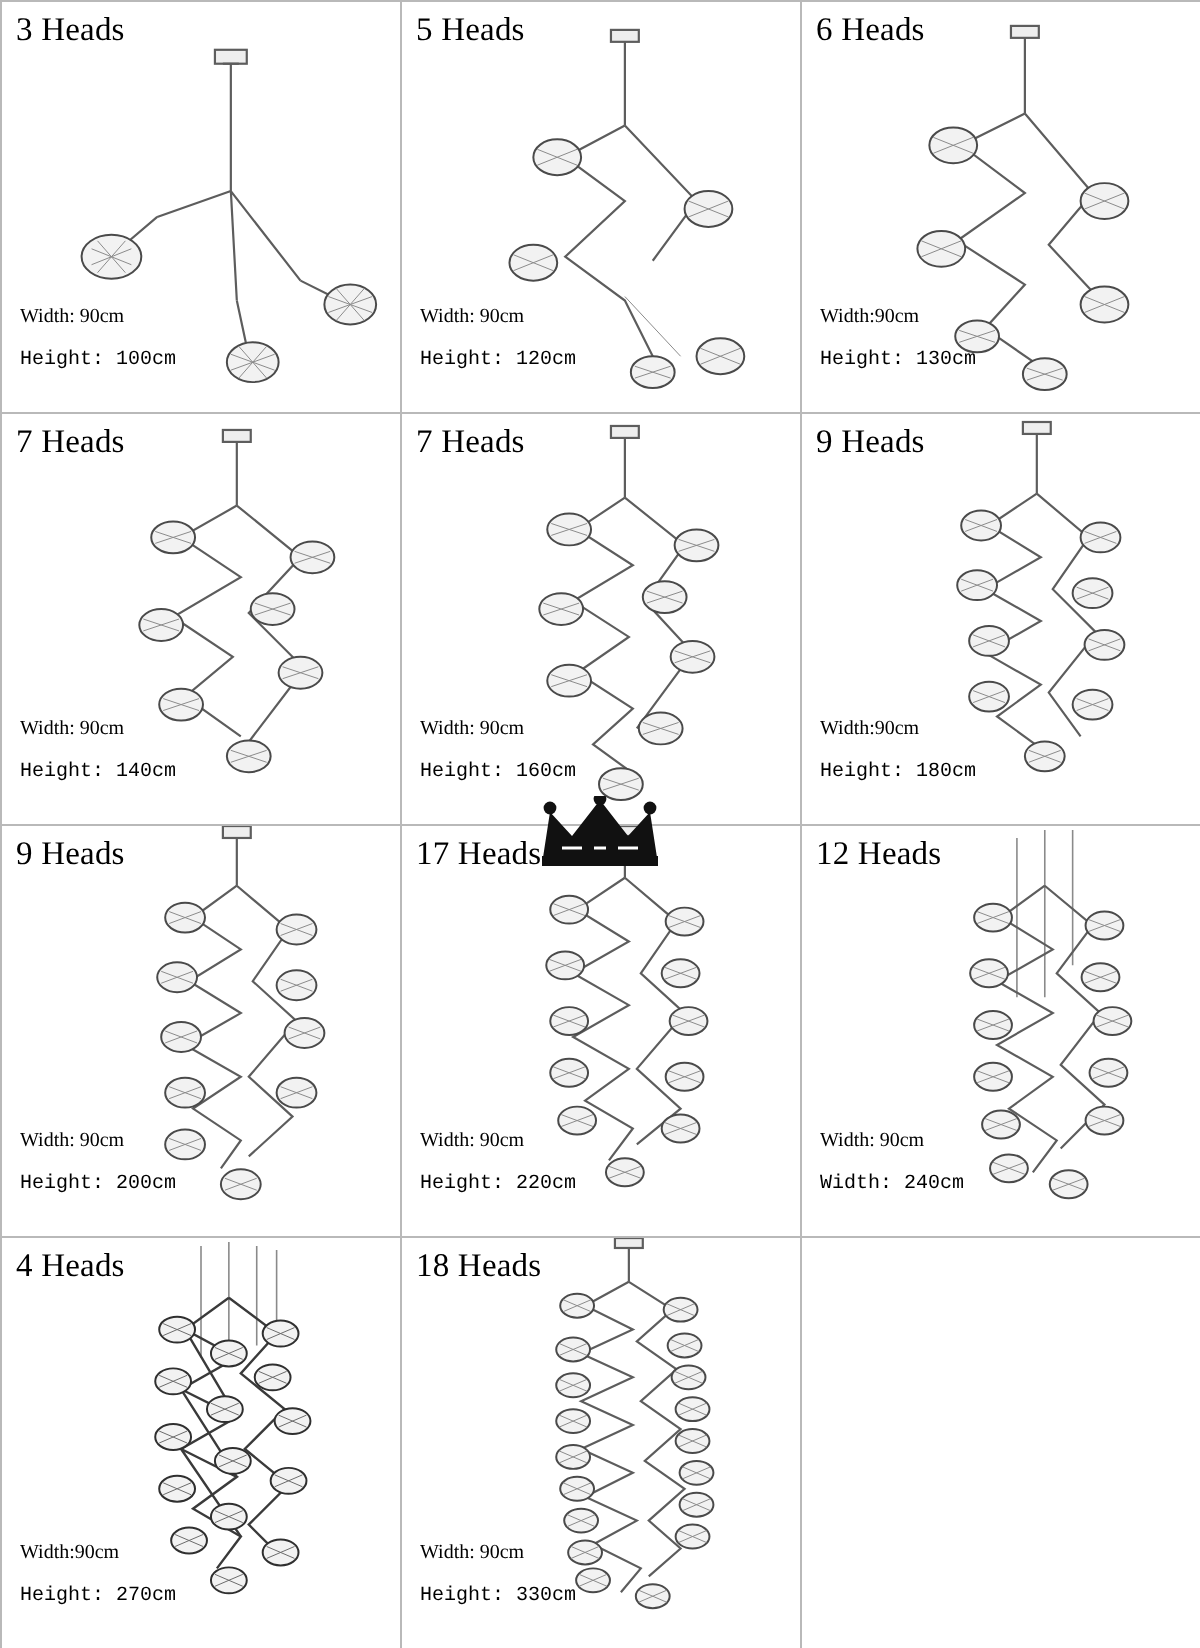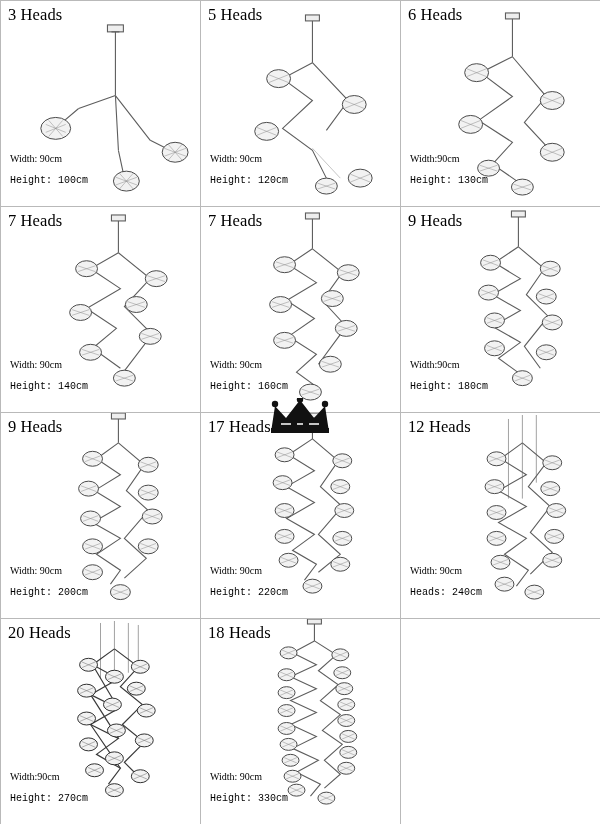--- a/index.html
+++ b/index.html
@@ -406,21 +406,21 @@
             <path d="M146 121 L162 127 M146 127 L162 121"></path>
             <path d="M92 147 L108 153 M92 153 L108 147"></path>
             <path d="M144 145 L160 151 M144 151 L160 145"></path>
             <path d="M96 169 L112 175 M96 175 L112 169"></path>
             <path d="M126 177 L142 183 M126 183 L142 177"></path>
           </g>
         </svg>
       </div>
       <div class="title">12 Heads</div>
       <div class="spec width">Width:  90cm</div>
-      <div class="spec height">Heads: 240cm</div>
+      <div class="spec height">Width: 240cm</div>
     </div>
 
     <div class="cell">
       <div class="art">
         <svg viewBox="0 0 200 206" xmlns="http://www.w3.org/2000/svg">
           <g fill="none" stroke="#8a8a8a" stroke-width="0.8">
             <path d="M100 4 L100 60 M114 2 L114 60 M128 4 L128 54 M138 6 L138 48"></path>
           </g>
           <g fill="none" stroke="#3a3a3a" stroke-width="1.2">
             <path d="M114 30 L92 46 L118 60 L90 76 L118 90 L90 106 L118 120 L96 136 L120 150 L108 166"></path>
@@ -456,21 +456,21 @@
             <path d="M109 109 L123 115 M109 115 L123 109"></path>
             <path d="M81 123 L95 129 M81 129 L95 123"></path>
             <path d="M137 119 L151 125 M137 125 L151 119"></path>
             <path d="M107 137 L121 143 M107 143 L121 137"></path>
             <path d="M87 149 L101 155 M87 155 L101 149"></path>
             <path d="M133 155 L147 161 M133 161 L147 155"></path>
             <path d="M107 169 L121 175 M107 175 L121 169"></path>
           </g>
         </svg>
       </div>
-      <div class="title">20 Heads</div>
+      <div class="title">4 Heads</div>
       <div class="spec width">Width:90cm</div>
       <div class="spec height">Height: 270cm</div>
     </div>
 
     <div class="cell">
       <div class="art">
         <svg viewBox="0 0 200 206" xmlns="http://www.w3.org/2000/svg">
           <g fill="none" stroke="#5d5d5d" stroke-width="1.1">
             <path d="M114 2 L114 22"></path>
             <path d="M114 22 L92 34 L116 46 L90 58 L116 70 L90 82 L116 94 L90 106 L116 118 L92 130 L118 142 L96 154 L120 166 L110 178"></path>

